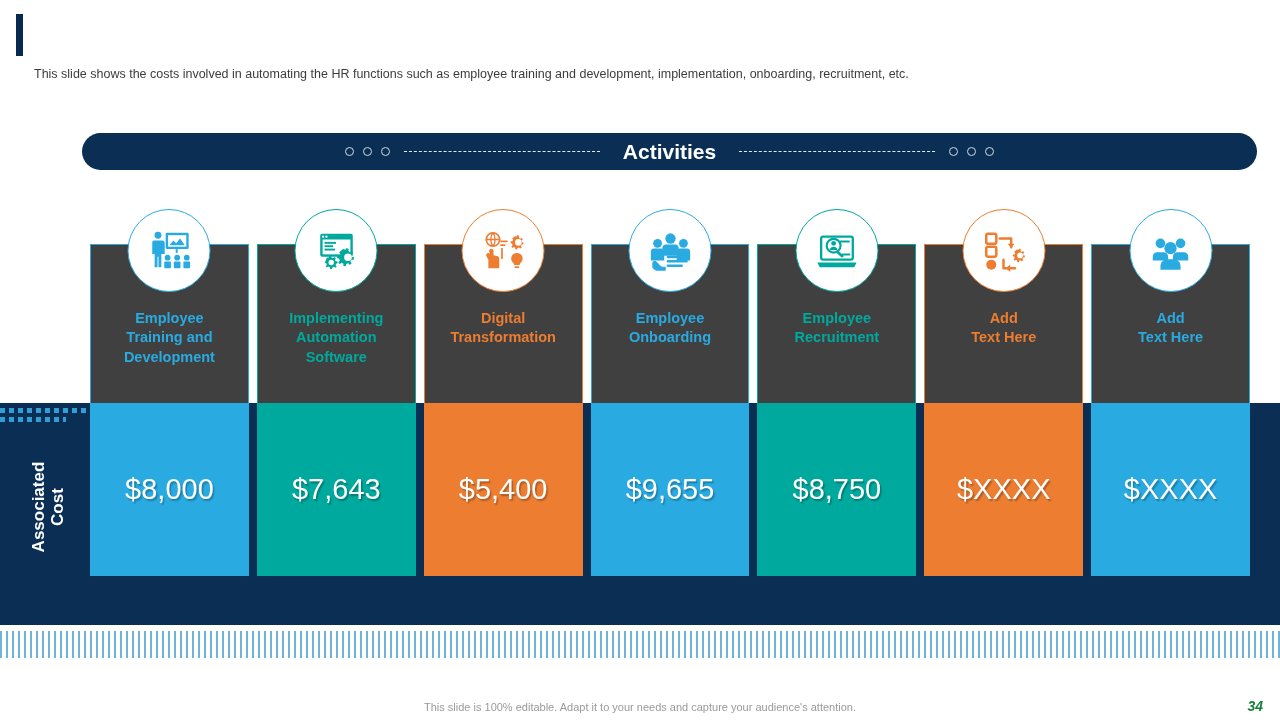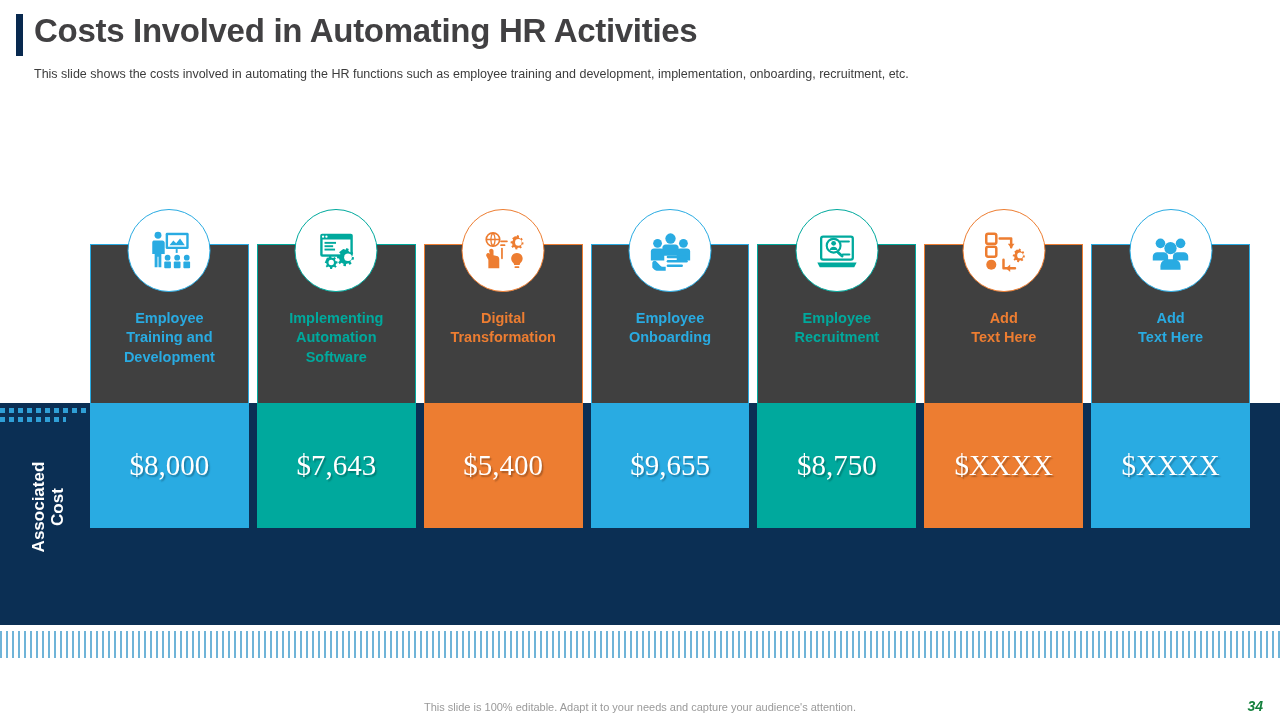--- a/index.html
+++ b/index.html
@@ -102,27 +102,26 @@
     display: flex; align-items: center; justify-content: center;
   }
   .col-label {
     position: absolute; left: 6px; right: 6px; top: 64px;
     text-align: center;
     font-size: 14.5px; font-weight: bold; line-height: 1.33;
     color: var(--accent);
     white-space: pre-line;
   }
   .col-cost {
-    height: 125px;
+    height: 173px;
     background: var(--accent);
     display: flex; align-items: center; justify-content: center;
     color: #ffffff;
     font-size: 29px;
     text-shadow: 1.5px 1.5px 1.5px rgba(0,0,0,0.28);
-    font-family: Liberation Serif, serif;
   }
 
   
   .stripes {
     position: absolute; left: 0; top: 631px; width: 1280px; height: 27px;
     background-image: repeating-linear-gradient(to right,
       #6fb4d8 0px, #6fb4d8 2px, #ffffff 2px, #ffffff 6px);
   }
 
   
@@ -134,23 +133,39 @@
     position: absolute; right: 17px; top: 698px;
     font-size: 14px; font-weight: bold; color: #15803d; font-style: italic;
   }
 </style>
 </head>
 <body>
 
 <div class="slide">
 
   <div class="title-accent"></div>
-  <div class="page-title">Costs Involved in Automating HR Activities</div>
   <div class="subtitle">This slide shows the costs involved  in automating the HR functions such as employee training and development,  implementation, onboarding, recruitment, etc.</div>
 
+  <div class="banner">
+    <div class="banner-inner">
+      <div class="dots">
+        <span class="dot"></span>
+        <span class="dot"></span>
+        <span class="dot"></span>
+      </div>
+      <div class="dline"></div>
+      <div class="banner-title">Activities</div>
+      <div class="dline"></div>
+      <div class="dots">
+        <span class="dot"></span>
+        <span class="dot"></span>
+        <span class="dot"></span>
+      </div>
+    </div>
+  </div>
 
   <div class="navy-panel"></div>
   <div class="dash-deco">
     <div class="dash-row long"></div>
     <div class="dash-row short"></div>
   </div>
   <div class="assoc-cost">
     <div class="assoc-cost-inner">
       <span>Associated</span>
       <span>Cost</span>

